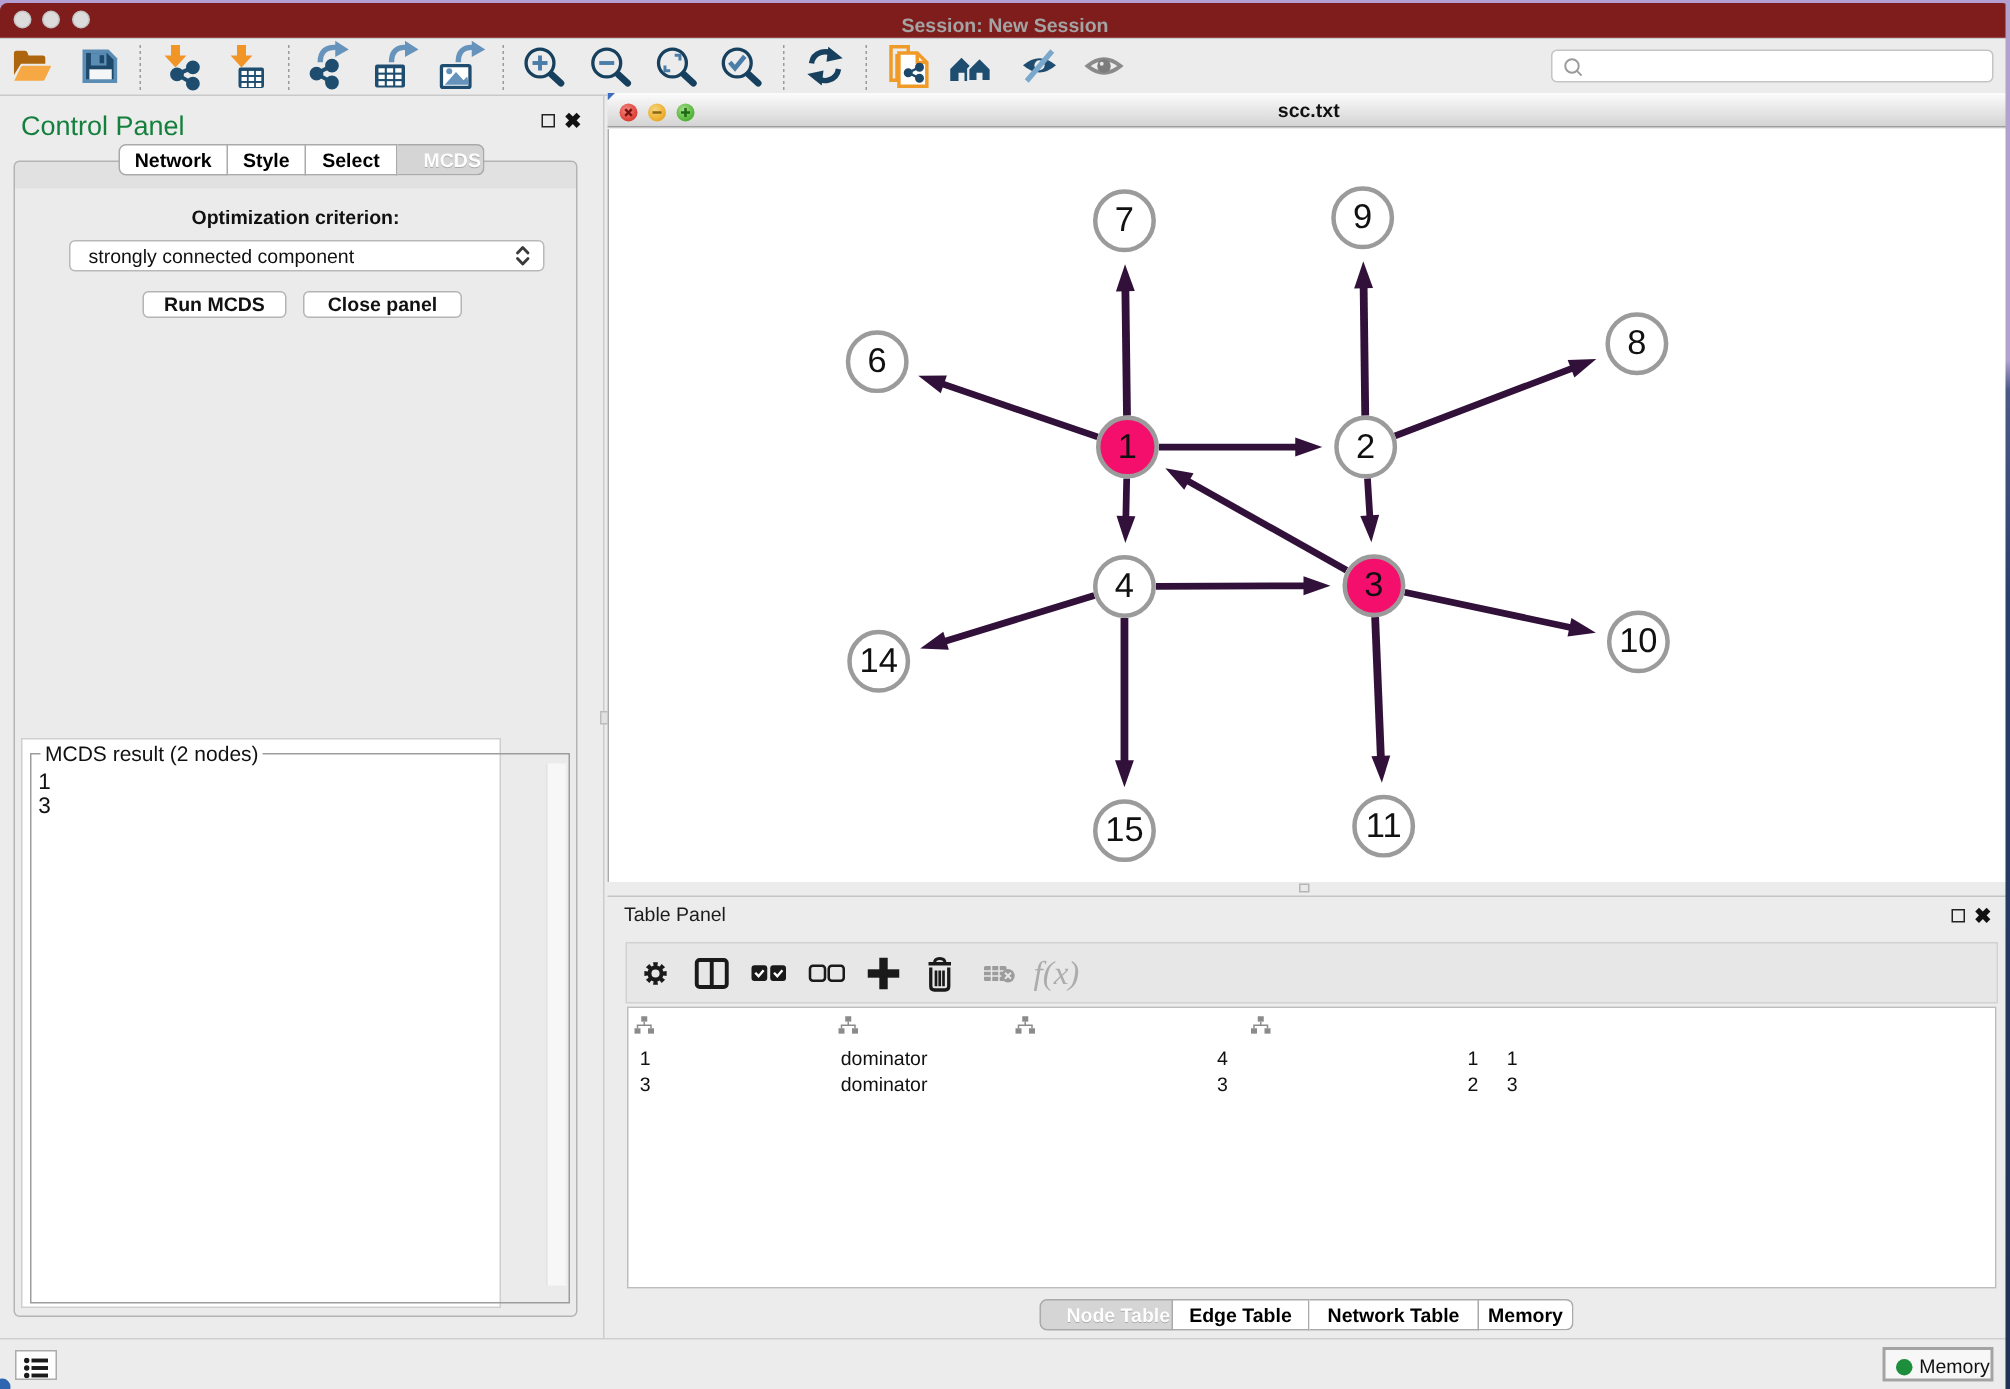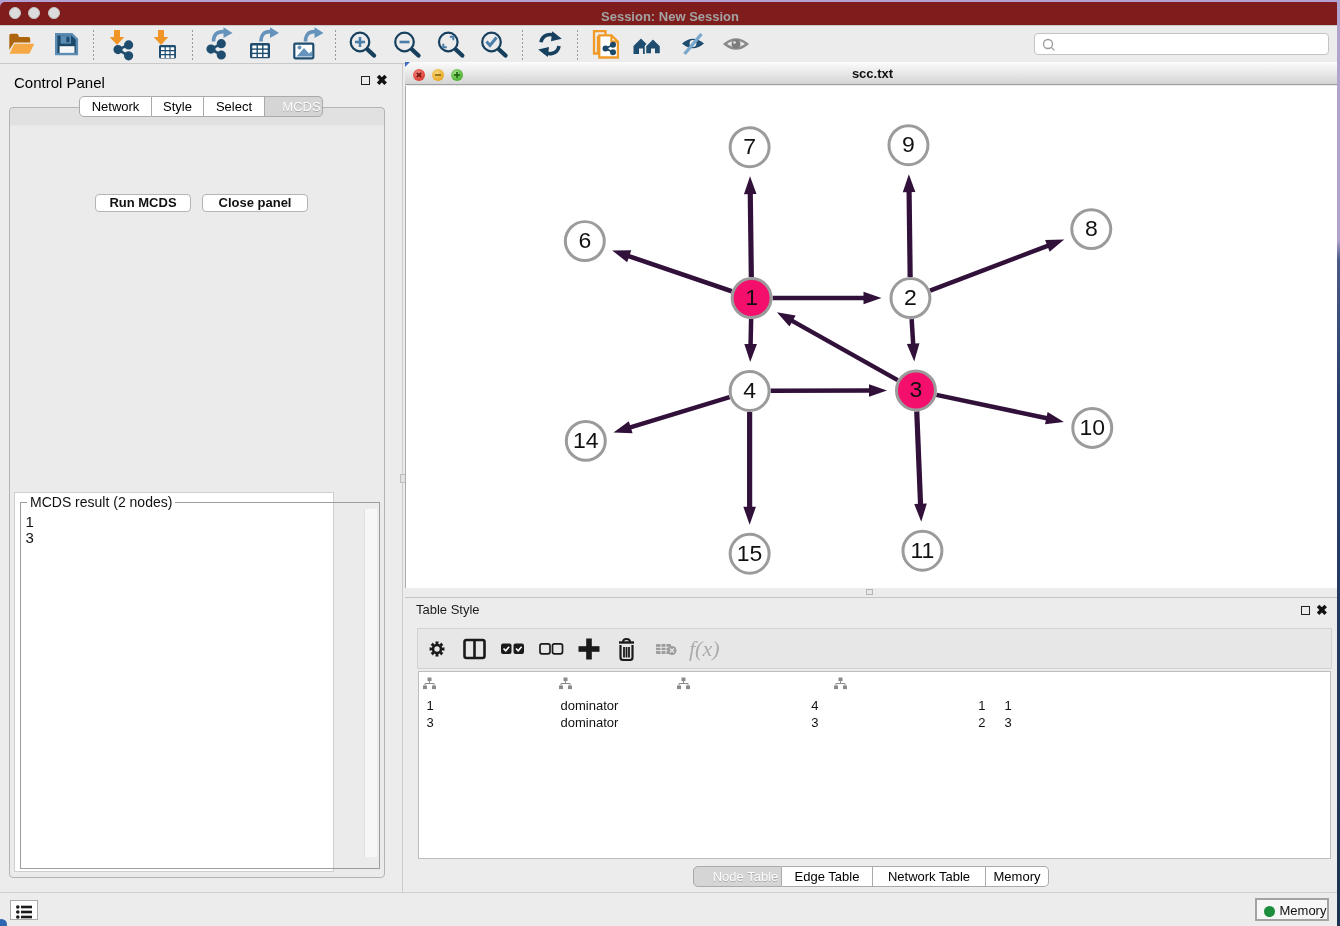--- a/index.html
+++ b/index.html
@@ -10,25 +10,25 @@
 #titlebar { left:0; top:2px; width:1340px; height:24px; background:#7f1d1d; border-radius:5px 5px 0 0; border-bottom:1px solid #c9c9c9; }
 .tl { position:absolute; top:5px; width:12px; height:12px; border-radius:50%; background:#dcdcdc; border:1px solid #c4c4c4; }
 #wintitle { width:100%; text-align:center; top:7px; color:#a3a3a3; font-size:13px; font-weight:bold; }
 
 #toolbar { left:0; top:26px; width:1340px; height:38px; background:#ececec; border-bottom:1px solid #c9c9c9; }
 .tsep { position:absolute; top:4px; height:30px; width:1px; background-image:linear-gradient(#9a9a9a 50%, transparent 50%); background-size:1px 4px; }
 #search { left:1034px; top:7px; width:295px; height:22px; background:#fff; border:1px solid #c4c4c4; border-radius:4px; }
 
 #main { left:0; top:64px; width:1340px; height:828px; background:#ececec; }
 
-#cphead { left:14px; top:10px; font-size:15px; color:#000000; }
+#cphead { left:14px; top:10px; font-size:18px; color:#15803d; }
 .sqicon { position:absolute; width:9px; height:9px; border:1.5px solid #222; }
 .xicon { position:absolute; font-size:14px; font-weight:bold; color:#111; line-height:10px; }
 .tabrow { position:absolute; display:flex; height:21px; z-index:5; }
-.tab { border:1px solid #aaa; border-left:none; background:#fff; color:#000; font-size:13px; font-weight:normal; text-align:center; line-height:19px; white-space:nowrap; overflow:hidden; }
+.tab { border:1px solid #aaa; border-left:none; background:#fff; color:#000; font-size:13px; font-weight:bold; text-align:center; line-height:19px; white-space:nowrap; overflow:hidden; }
 .tab.first { border-left:1px solid #aaa; border-radius:5px 0 0 5px; }
 .tab.last { border-radius:0 5px 5px 0; }
 .tab.sel { background:#d5d5d5; color:#fdfdfd; text-shadow:0 1px 0 #aaa;padding-left:16px; }
 #cpbody { left:9px; top:43px; width:376px; height:771px; border:1px solid #b4b4b4; border-radius:4px; background:linear-gradient(#e1e1e1 0px, #e1e1e1 17px, #ebebeb 18px); }
 #optlabel { left:0; top:29px; width:100%; text-align:center; font-size:13px; font-weight:bold; color:#111; }
 #combo { left:36px; top:52px; width:317px; height:21px; background:#fff; border:1px solid #b9b9b9; border-radius:4px; font-size:13px; color:#111; line-height:19px; padding-left:12px; }
 .btn { position:absolute; height:18px; background:#fff; border:1px solid #b4b4b4; border-radius:4px; font-size:13px; font-weight:bold; color:#111; text-align:center; line-height:16px; }
 #resultpanel { left:4px; top:384px; width:320px; height:380px; background:#fff; border:1px solid #cfcfcf; }
 #groupbox { position:absolute; left:5px; top:9px; width:360px; height:367px; border:1px solid #9d9d9d; }
 #grouptitle { position:absolute; left:6px; top:-9px; background:#fff; padding:0 3px; font-size:14px; color:#111; }
@@ -222,20 +222,29 @@
   <div class="abs" id="cphead">Control Panel</div>
   <div class="sqicon" style="left:361px; top:12px"></div>
   <div class="xicon" style="left:376px; top:11px">✖</div>
   <div class="tabrow" style="left:79px; top:32px">
     <div class="tab first" style="width:73px">Network</div>
       <div class="tab" style="width:52px">Style</div>
       <div class="tab" style="width:61px">Select</div>
       <div class="tab sel last" style="width:58px">MCDS</div>
   </div>
   <div class="abs" id="cpbody">
+    <div class="abs" id="optlabel">Optimization criterion:</div>
+    <div class="abs" id="combo">strongly connected component
+      <svg width="13" height="15" style="position:absolute;right:7px;top:2px" viewBox="0 0 13 15">
+          <g fill="none" stroke="#3a3a3a" stroke-width="1.9" stroke-linecap="round" stroke-linejoin="round">
+            <path d="M3 5.6 L6.5 2 L10 5.6"></path>
+            <path d="M3 9.4 L6.5 13 L10 9.4"></path>
+          </g>
+        </svg>
+    </div>
     <div class="btn" style="left:85px; top:86px; width:96px">Run MCDS</div>
     <div class="btn" style="left:192px; top:86px; width:106px">Close panel</div>
     <div class="abs" id="resultpanel">
       <div id="groupbox">
         <div id="grouptitle">MCDS result (2 nodes)</div>
         <div id="mcdsvals">1<br>3</div>
         <div id="gbscroll"></div>
       </div>
     </div>
   </div>
@@ -323,21 +332,21 @@
           <text x="517" y="472">11</text>
         <text x="180" y="362">14</text>
           <text x="344" y="475">15</text>
       </g>
     </svg>
   </div>
   <div class="abs" id="hsplit"></div>
   <div class="abs" style="left:866px; top:525px; width:7px; height:6px; background:#e8e8e8; border:1px solid #b5b5b5"></div>
 
   <div class="abs" id="tablepanel">
-    <div class="abs" id="tphead">Table Style</div>
+    <div class="abs" id="tphead">Table Panel</div>
     <div class="sqicon" style="left:896px; top:8px"></div>
     <div class="xicon" style="left:911px; top:7px">✖</div>
     <div class="abs" id="tptools">
       <svg width="320" height="39" viewBox="0 0 320 39">
 
         <path d="M17.37 12.58 L20.63 12.58 L20.26 14.75 L21.82 15.39 L23.10 13.60 L25.40 15.90 L23.61 17.18 L24.25 18.74 L26.42 18.37 L26.42 21.63 L24.25 21.26 L23.61 22.82 L25.40 24.10 L23.10 26.40 L21.82 24.61 L20.26 25.25 L20.63 27.42 L17.37 27.42 L17.74 25.25 L16.18 24.61 L14.90 26.40 L12.60 24.10 L14.39 22.82 L13.75 21.26 L11.58 21.63 L11.58 18.37 L13.75 18.74 L14.39 17.18 L12.60 15.90 L14.90 13.60 L16.18 15.39 L17.74 14.75 Z" fill="#1a1a1a"></path>
         <circle cx="19" cy="20" r="2.7" fill="#e7e7e7"></circle>
 
         <rect x="46.5" y="11" width="20" height="18" rx="2" fill="none" stroke="#1a1a1a" stroke-width="2.6"></rect>
         <line x1="56.5" y1="11" x2="56.5" y2="29" stroke="#1a1a1a" stroke-width="2.6"></line>

